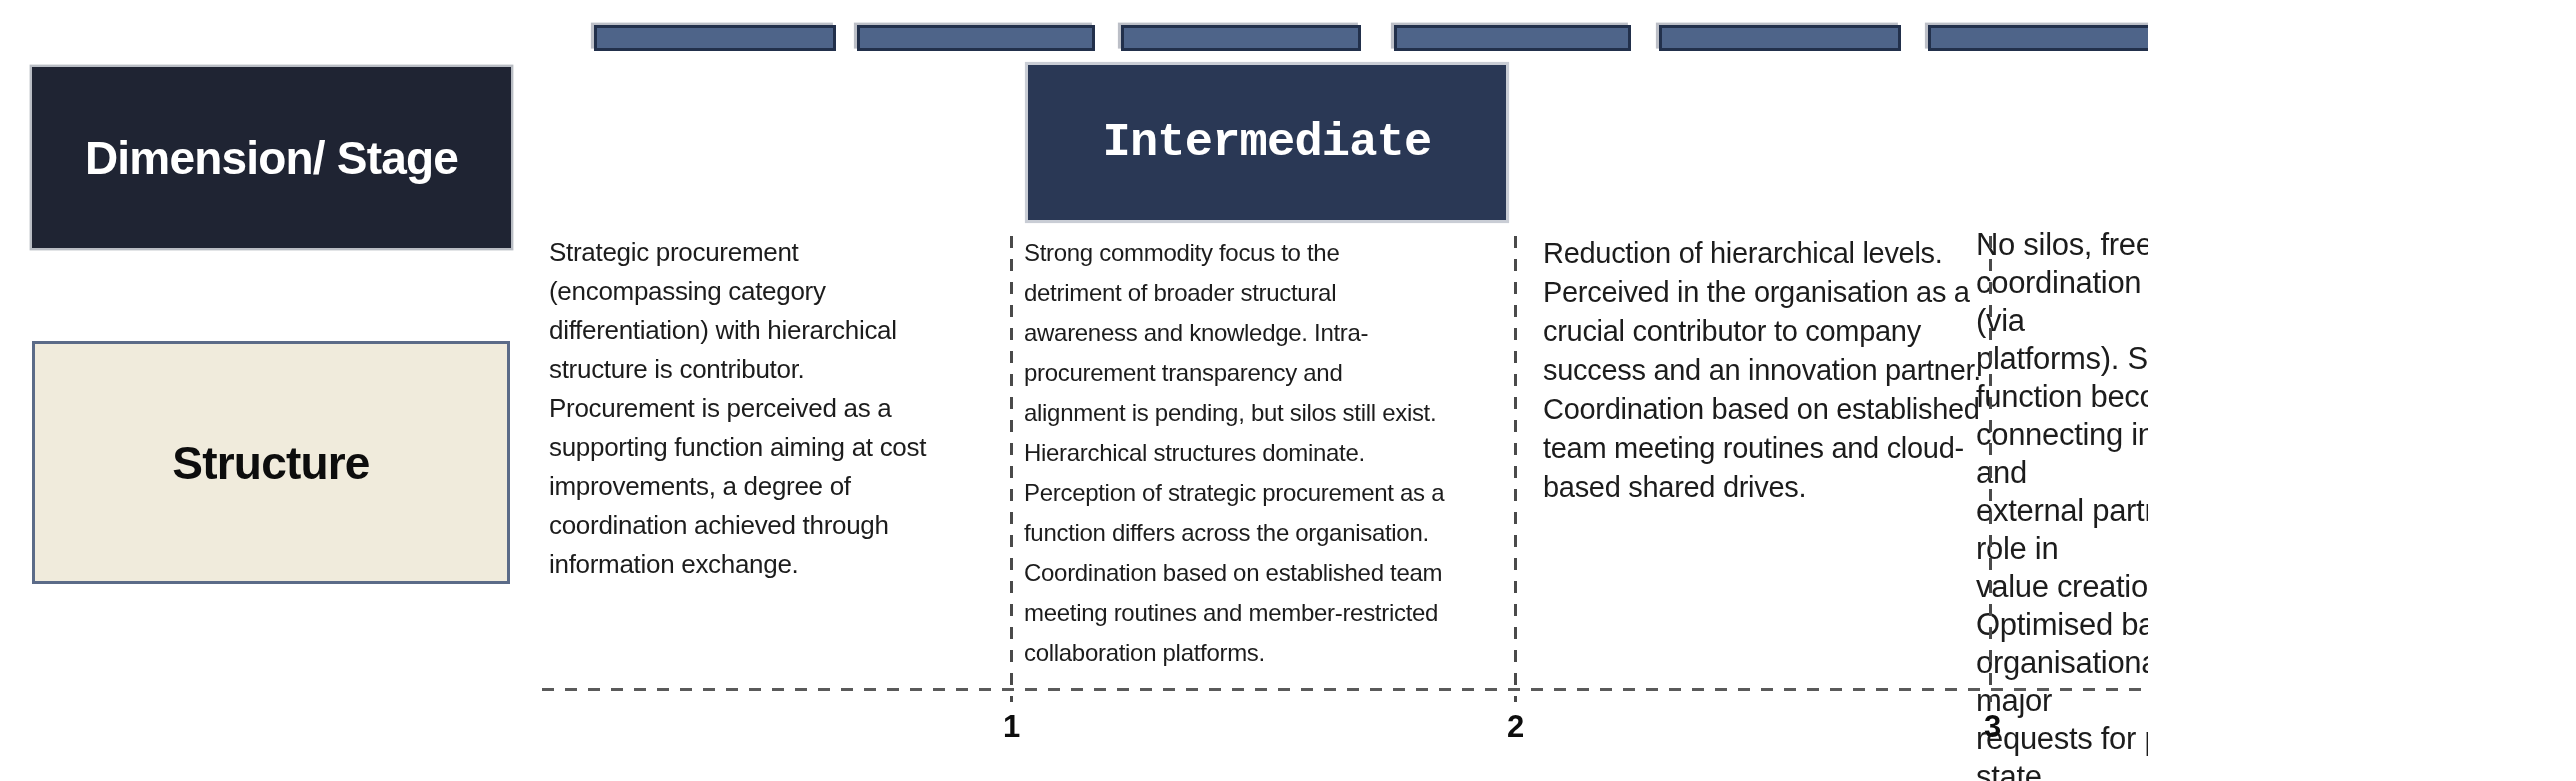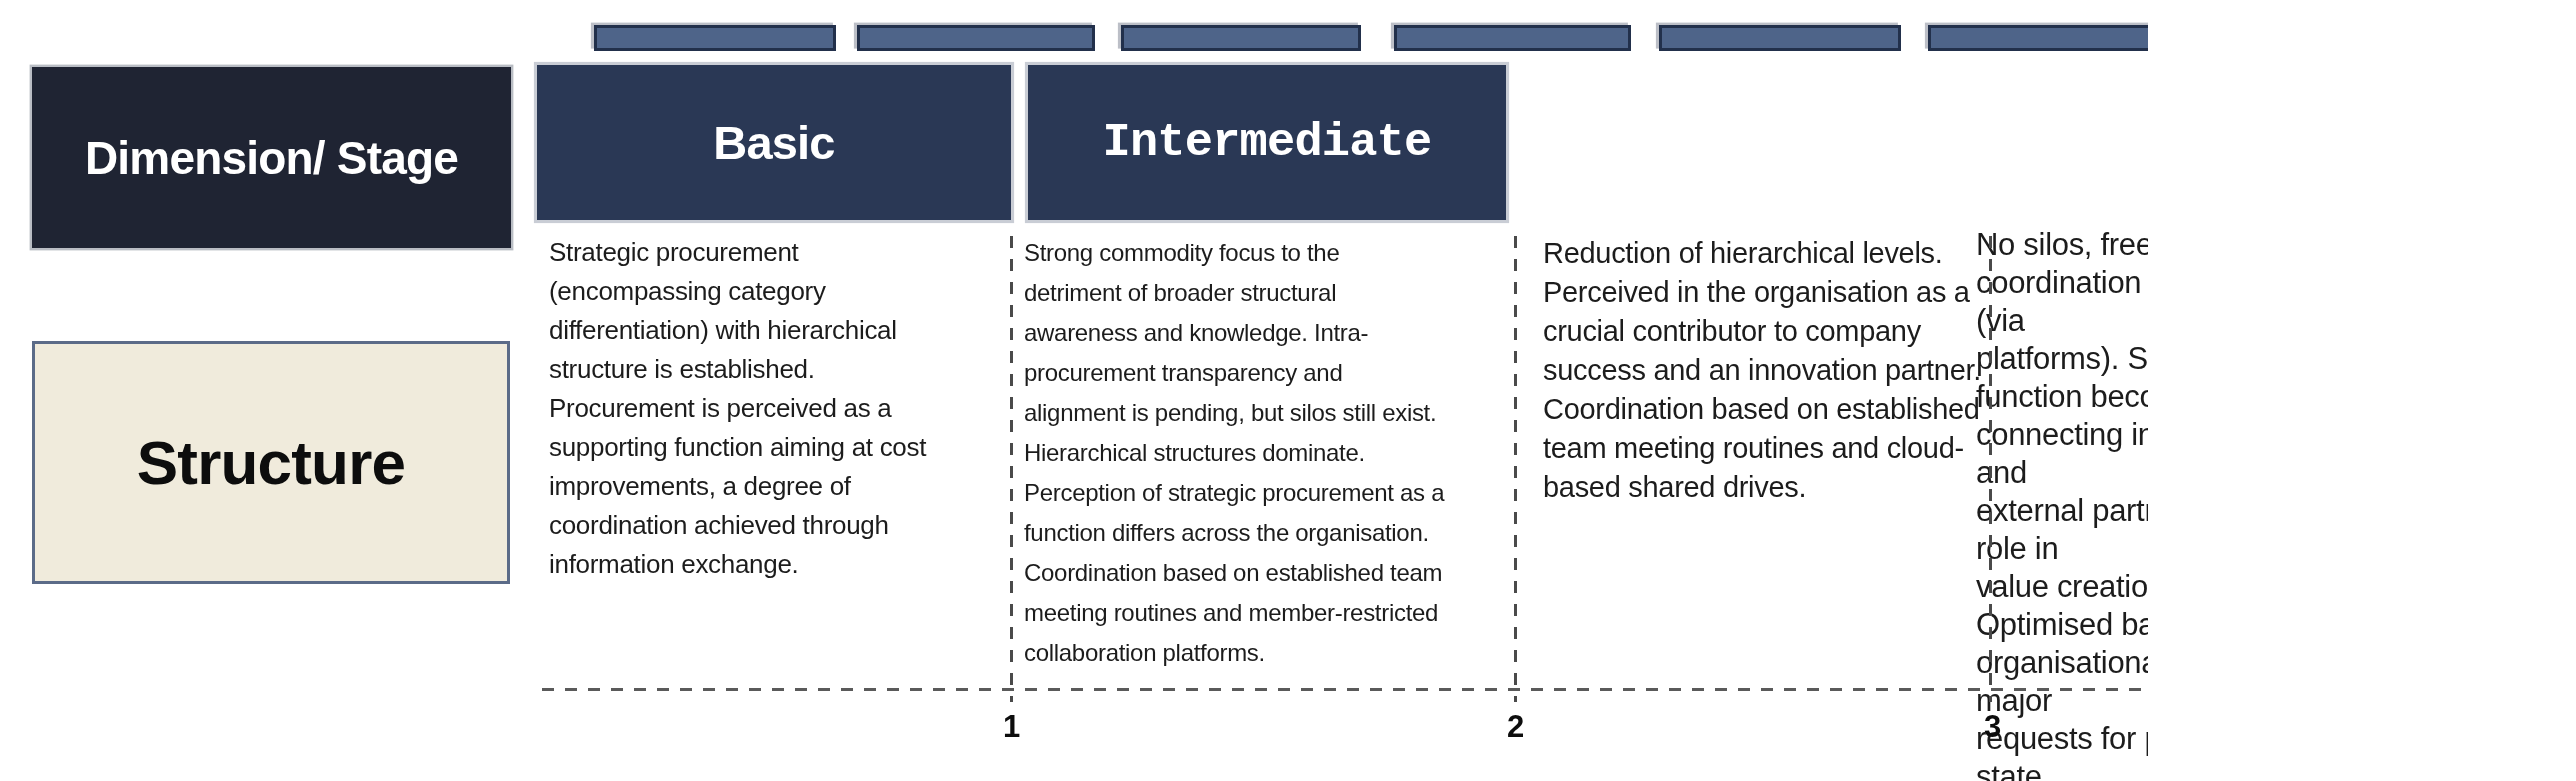--- a/index.html
+++ b/index.html
@@ -39,21 +39,21 @@
     color:#ffffff;font-weight:bold;font-size:46px;
     letter-spacing:-0.8px;
   }
   
   .dimension-box{
     position:absolute;
     left:32px;top:341px;width:472px;height:237px;
     background:#f0ebdc;
     border:3.1px solid #5b6b88;
     display:flex;align-items:center;justify-content:center;
-    color:#0d0d0d;font-weight:bold;font-size:62px;
+    color:#0d0d0d;font-weight:bold;font-size:46px;
     letter-spacing:-0.8px;
   }
   
   .col-text{
     position:absolute;
     color:#1c1c1c;
     white-space:pre-line;
     letter-spacing:-0.3px;
   }
   .text-basic       {left:549px; top:233px; width:460px; font-size:26px; line-height:39px;}
@@ -89,35 +89,32 @@
   <div class="top-bar" style="left:1121px;width:234px;"></div>
   <div class="top-bar" style="left:1394px;width:231px;"></div>
   <div class="top-bar" style="left:1659px;width:236px;"></div>
   <div class="top-bar" style="left:1928px;width:233px;"></div>
   <div class="top-bar" style="left:2196px;width:234px;"></div>
 
   <div class="corner-box">
     <span>Dimension/ Stage</span>
   </div>
 
-  <div class="stage-header" style="left:537px;width:474px;">
-    <span>Basic</span>
-  </div>
   <div class="stage-header" style="left:1028px;width:478px;font-family:Liberation Mono, monospace;">
     <span>Intermediate</span>
   </div>
 
   <div class="dimension-box">
     <span>Structure</span>
   </div>
 
   <div class="col-text text-basic">Strategic procurement
 (encompassing category
 differentiation) with hierarchical
-structure is established.
+structure is contributor.
 Procurement is perceived as a
 supporting function aiming at cost
 improvements, a degree of
 coordination achieved through
 information exchange.</div>
   <div class="col-text text-intermediate">Strong commodity focus to the
 detriment of broader structural
 awareness and knowledge. Intra-
 procurement transparency and
 alignment is pending, but silos still exist.

